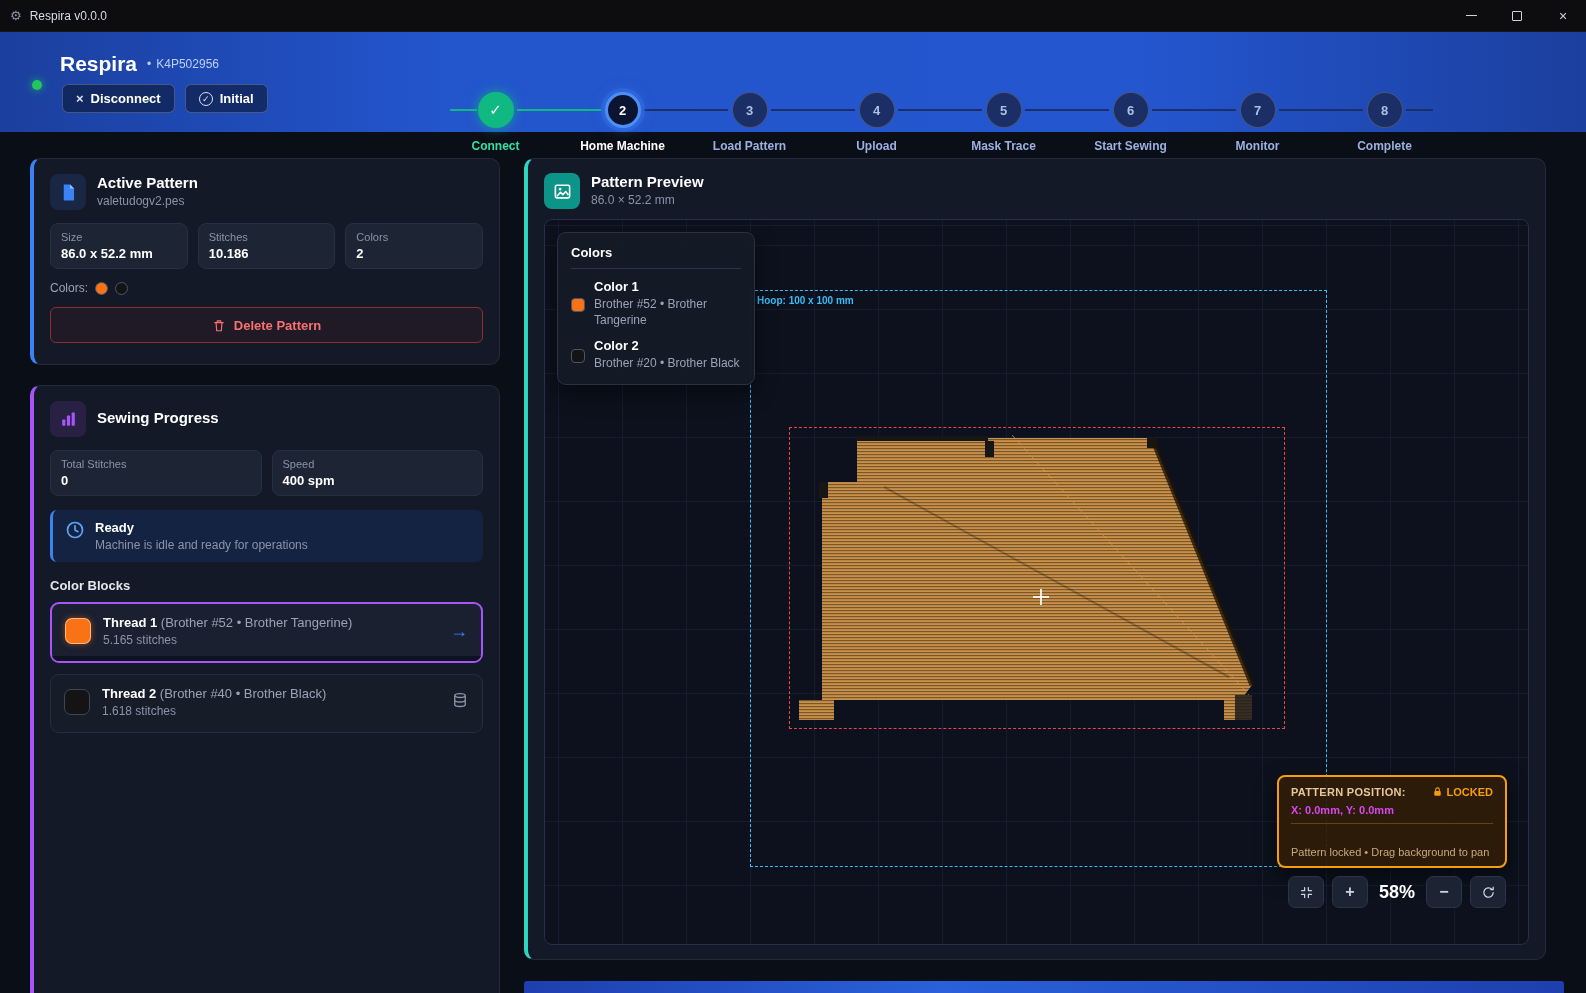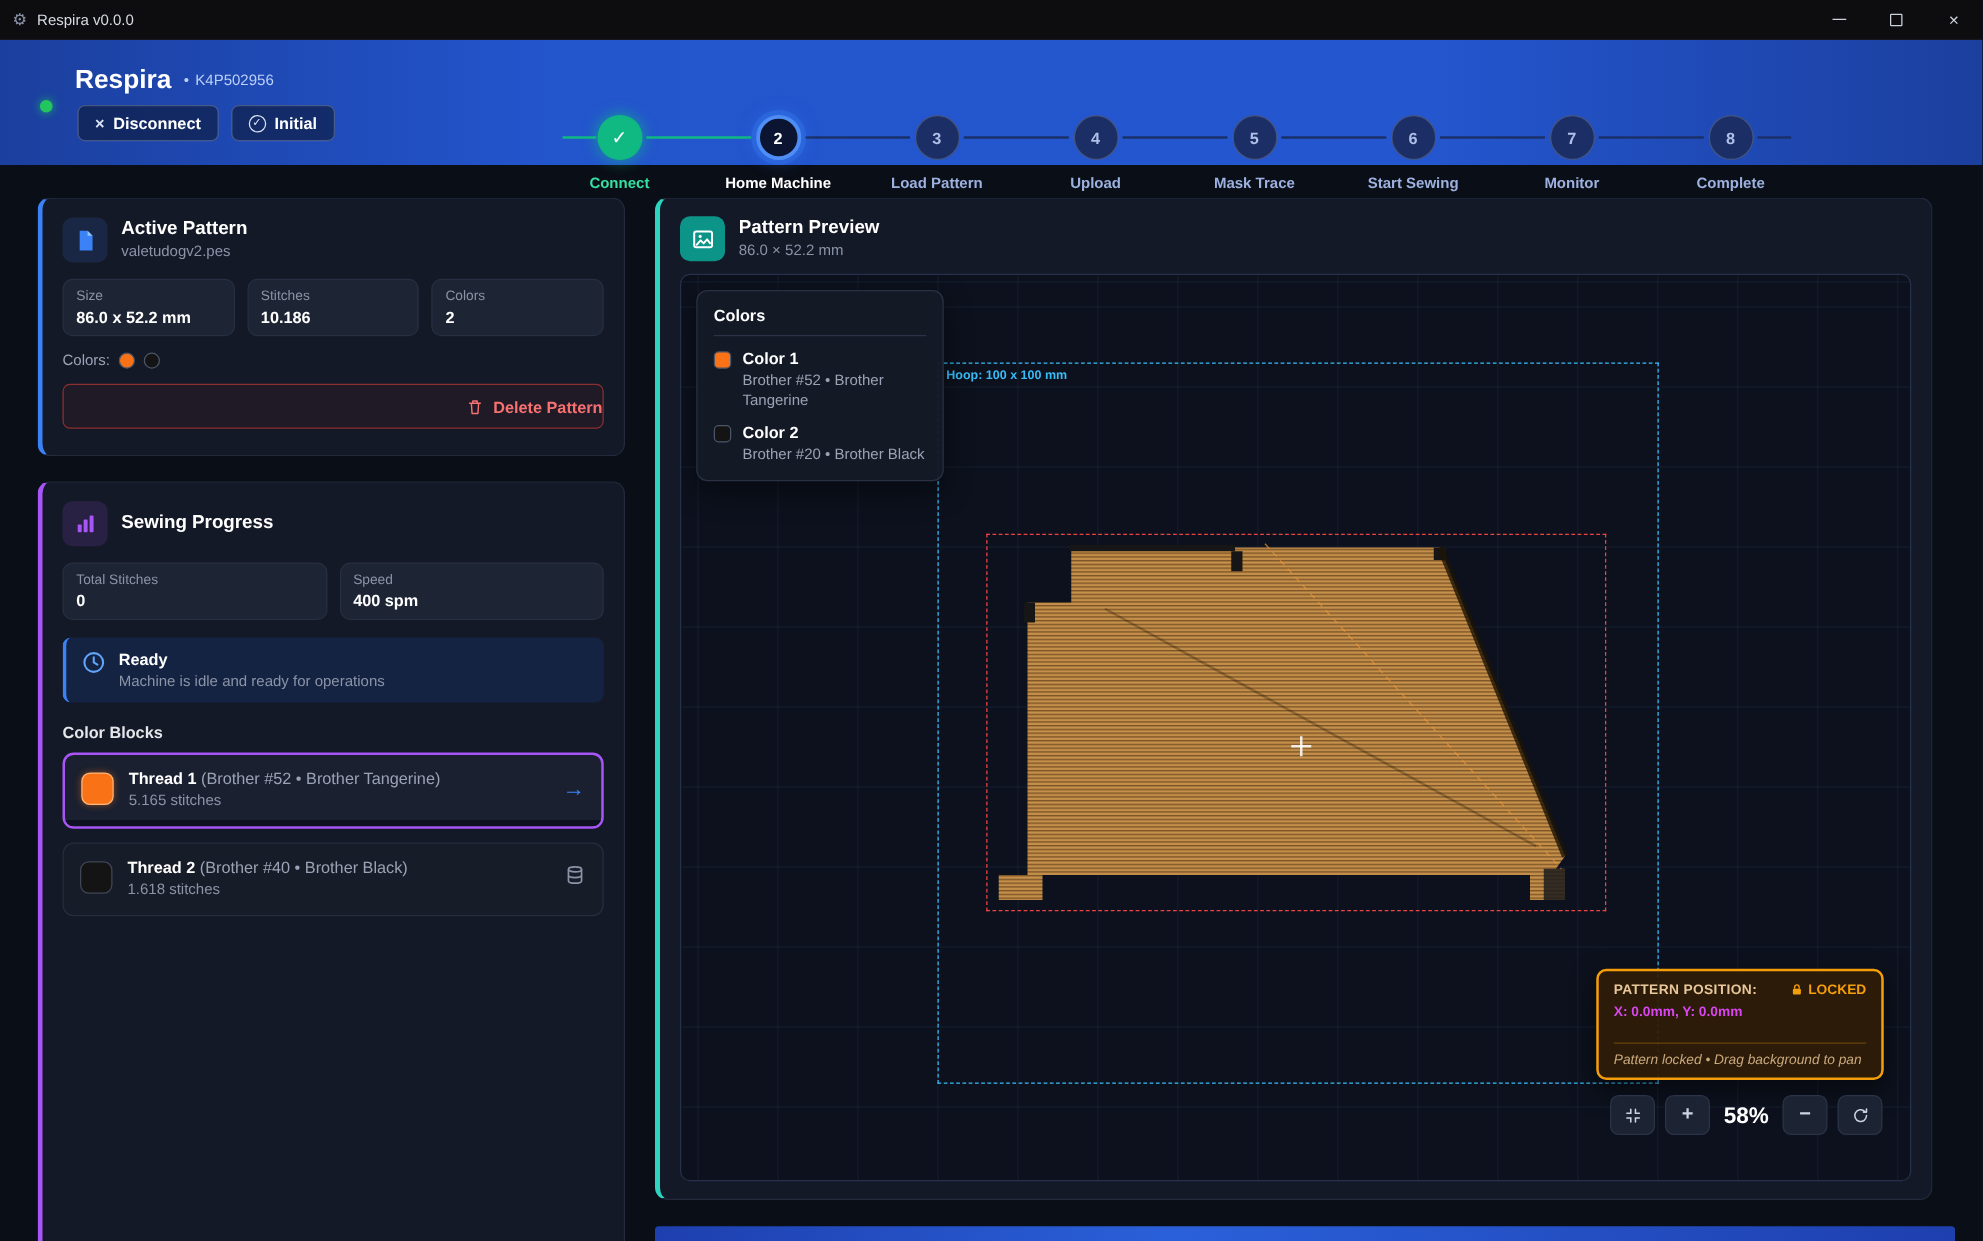--- a/index.html
+++ b/index.html
@@ -87,21 +87,21 @@
   .stats-row { display:flex; gap:10px; margin-top:13px; }
   .stat { flex:1; background:#1d2433; border:1px solid #272f42; border-radius:8px; padding:7px 10px; }
   .stat-label { font-size:11px; color:#8b93a7; }
   .stat-value { font-size:13px; font-weight:700; color:#ffffff; margin-top:3px; }
 
   .colors-row { display:flex; align-items:center; gap:7px; margin-top:12px; }
   .colors-row-label { font-size:12px; color:#9aa3b5; }
   .swatch-dot { width:13px; height:13px; border-radius:50%; border:1px solid #4b5568; }
 
   .delete-btn {
-    margin-top:12px; width:100%; height:36px; display:flex; align-items:center; justify-content:flex-end; gap:8px;
+    margin-top:12px; width:100%; height:36px; display:flex; align-items:center; justify-content:center; gap:8px;
     background:rgba(127,29,29,.12); border:1px solid #8a3030; border-radius:6px;
     color:#f87171; font-size:13px; font-weight:700; cursor:pointer;
   }
 
   .ready-banner {
     margin-top:14px; background:#142342; border-left:3px solid #3b82f6; border-radius:7px;
     padding:10px 12px; display:flex; gap:10px; align-items:flex-start;
   }
   .ready-title { font-size:13px; font-weight:700; color:#fff; }
   .ready-sub { font-size:12px; color:#8b93a7; margin-top:3px; }
@@ -140,35 +140,35 @@
   .crosshair { position:absolute; left:488px; top:369px; width:16px; height:16px; }
   .crosshair::before { content:""; position:absolute; left:0; right:0; top:7px; height:1.5px; background:rgba(255,255,255,.85); }
   .crosshair::after { content:""; position:absolute; top:0; bottom:0; left:7px; width:1.5px; background:rgba(255,255,255,.85); }
 
   .legend {
     position:absolute; left:12px; top:12px; width:198px;
     background:rgba(21,26,38,.96); border:1px solid #2a3142; border-radius:9px;
     padding:12px 13px; box-shadow:0 8px 22px rgba(0,0,0,.45);
   }
   .legend-title { font-size:13px; font-weight:700; color:#fff; padding-bottom:8px; border-bottom:1px solid #2b3347; }
-  .legend-entry { display:flex; gap:9px; margin-top:10px; align-items:flex-start; }
+  .legend-entry { display:flex; gap:9px; margin-top:10px; align-items:center; }
   .legend-swatch { width:14px; height:14px; border-radius:4px; border:1px solid #4b5568; flex:0 0 auto; margin-top:2px; }
   .legend-name { font-size:13px; font-weight:700; color:#fff; }
   .legend-detail { font-size:12px; color:#9aa3b5; margin-top:2px; line-height:1.35; }
 
   .pos-overlay {
     position:absolute; left:732px; top:555px; width:230px;
     background:rgba(46,28,6,.93); border:2px solid #f59e0b; border-radius:8px;
     padding:9px 12px 8px; box-shadow:0 8px 20px rgba(0,0,0,.5);
   }
   .pos-row1 { display:flex; align-items:center; justify-content:space-between; }
   .pos-label { font-size:11px; font-weight:700; letter-spacing:.3px; color:#e8c79a; }
   .pos-locked { display:flex; align-items:center; gap:4px; font-size:11px; font-weight:800; color:#f59e0b; }
   .pos-coords { font-size:11px; font-weight:700; color:#d946ef; margin-top:6px; }
-  .pos-hint { font-size:11px; font-style:italic; color:#caa97e; margin-top:18px; padding-top:7px; border-top:1px solid rgba(245,158,11,.3); }
+  .pos-hint { font-size:11px; color:#caa97e; margin-top:7px; padding-top:22px; border-top:1px solid rgba(245,158,11,.3); }
 
   .zoom-bar { position:absolute; left:743px; top:656px; display:flex; align-items:center; gap:8px; }
   .zbtn {
     width:36px; height:32px; background:#1c2333; border:1px solid #2b3347; border-radius:7px;
     display:flex; align-items:center; justify-content:center; color:#cbd5e1; cursor:pointer;
     font-size:16px; font-weight:700;
   }
   .zoom-level { min-width:42px; text-align:center; font-size:18px; font-weight:700; color:#fff; }
 
   .footer-strip {

